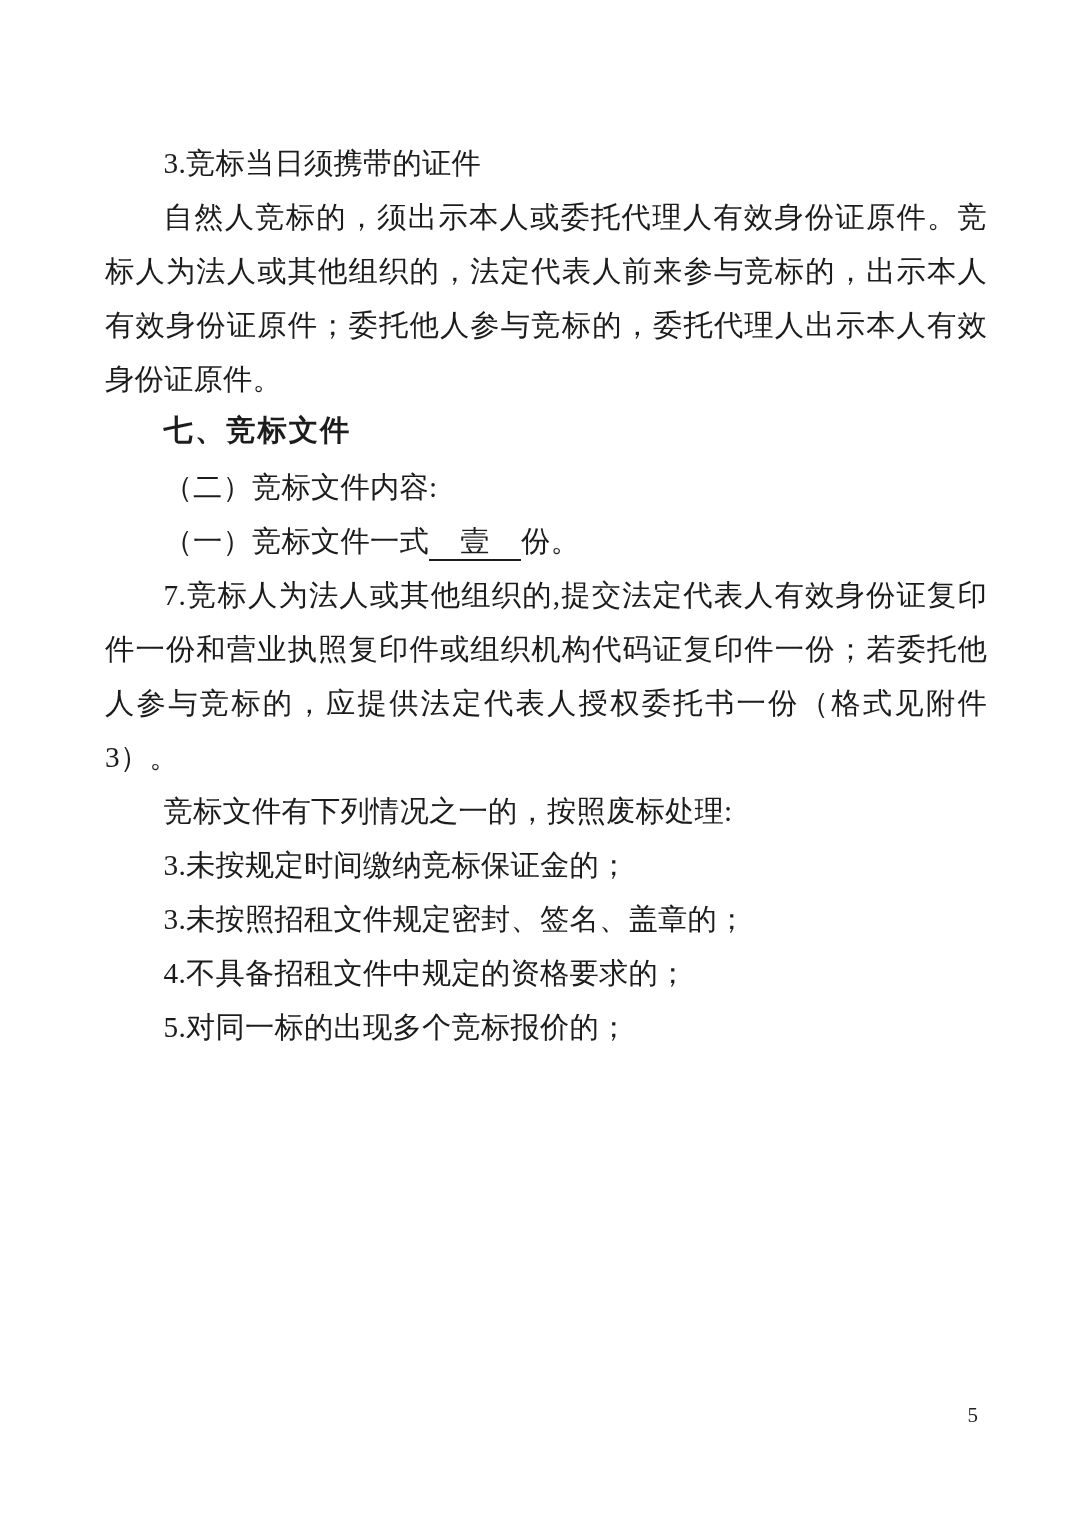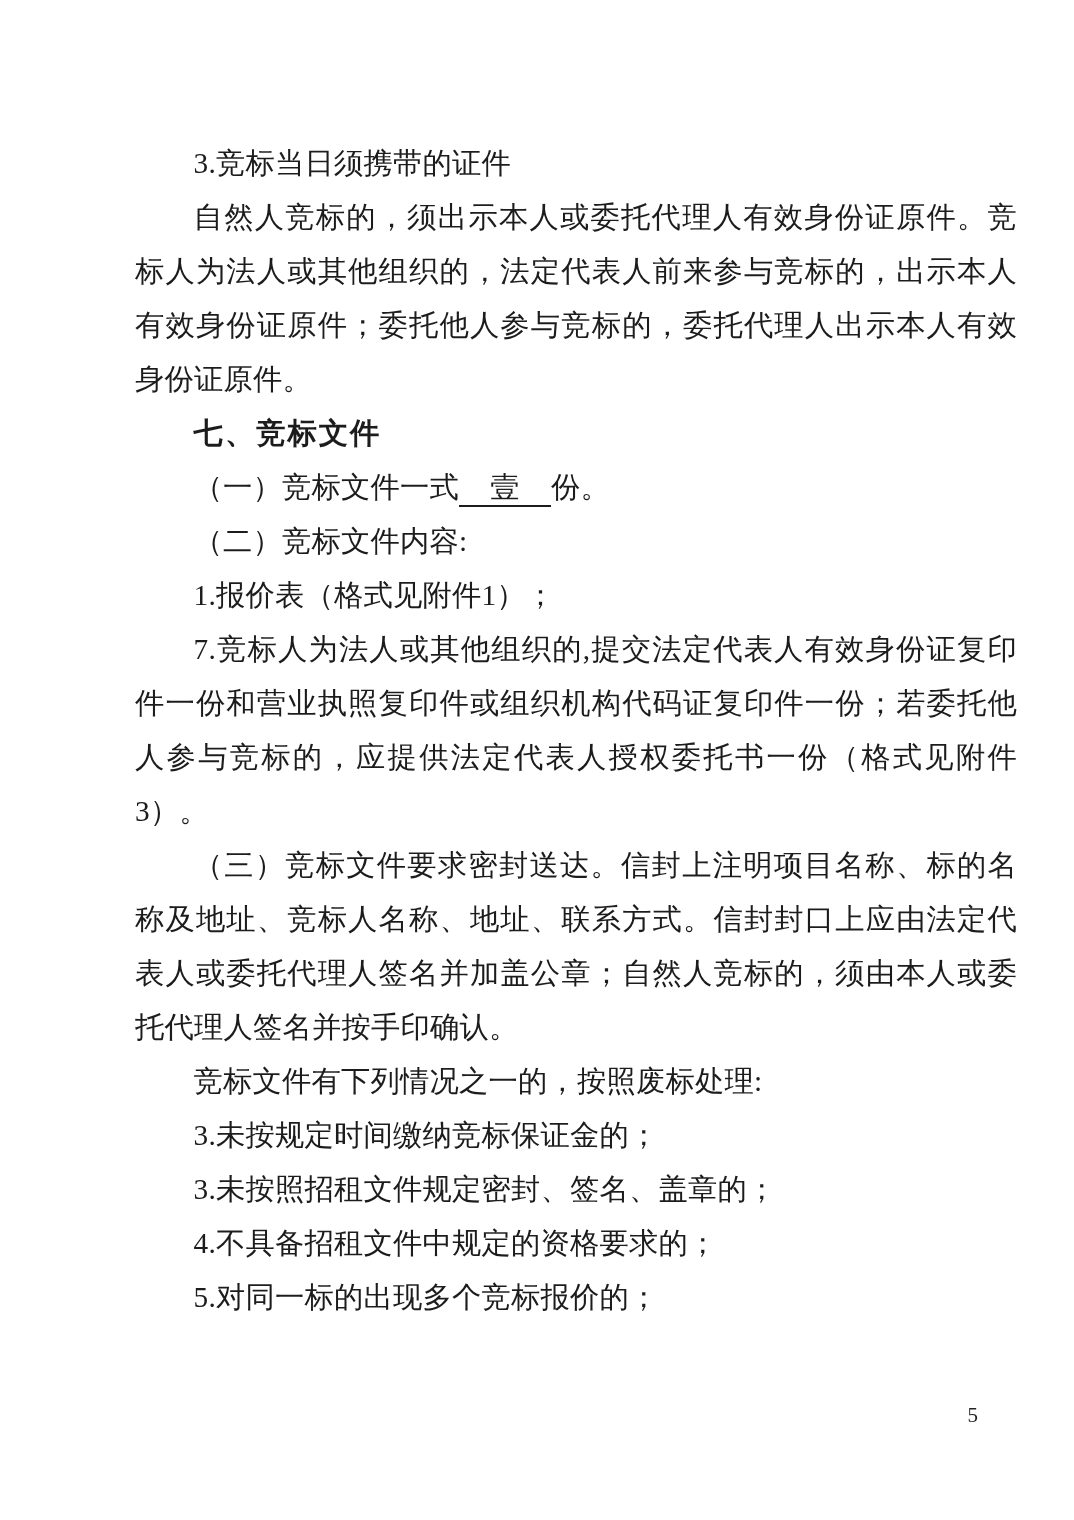--- a/index.html
+++ b/index.html
@@ -20,30 +20,29 @@
   .doc-body {
     position: absolute;
     left: 105px;
     top: 136px;
     width: 882px;
     font-size: 29.3px;
     line-height: 54px;
     text-align: justify;
     text-justify: inter-ideograph;
     letter-spacing: 0.2px;
-    margin-left: 30px;
   }
   .doc-body p {
     margin: 0;
     padding: 0;
     text-indent: 2em;
   }
   .doc-body p.heading {
     font-weight: bold;
-    font-family: Liberation Sans, sans-serif;
+    font-family: Liberation Mono, monospace;
     letter-spacing: 2px;
   }
   .blank {
     display: inline-block;
     min-width: 92px;
     border-bottom: 2px solid #1c1c1c;
     text-align: center;
     text-indent: 0;
     line-height: 1.2;
   }
@@ -57,25 +56,23 @@
   }
 </style>
 </head>
 <body>
 
 <div class="page">
   <main class="doc-body">
       <p class="body"><span>3.竞标当日须携带的证件</span></p>
       <p class="body"><span>自然人竞标的，须出示本人或委托代理人有效身份证原件。竞标人为法人或其他组织的，法定代表人前来参与竞标的，出示本人有效身份证原件；委托他人参与竞标的，委托代理人出示本人有效身份证原件。</span></p>
       <p class="heading"><span>七、竞标文件</span></p>
+      <p class="body"><span>（二）竞标文件内容:</span></p>
       <p class="body"><span>（一）竞标文件一式</span><span class="blank">壹</span><span>份。</span></p>
-      <p class="body"><span>（二）竞标文件内容:</span></p>
-      <p class="body"><span>1.报价表（格式见附件1）；</span></p>
       <p class="body"><span>7.竞标人为法人或其他组织的,提交法定代表人有效身份证复印件一份和营业执照复印件或组织机构代码证复印件一份；若委托他人参与竞标的，应提供法定代表人授权委托书一份（格式见附件3）。</span></p>
-      <p class="body"><span>（三）竞标文件要求密封送达。信封上注明项目名称、标的名称及地址、竞标人名称、地址、联系方式。信封封口上应由法定代表人或委托代理人签名并加盖公章；自然人竞标的，须由本人或委托代理人签名并按手印确认。</span></p>
       <p class="body"><span>竞标文件有下列情况之一的，按照废标处理:</span></p>
       <p class="body"><span>3.未按规定时间缴纳竞标保证金的；</span></p>
       <p class="body"><span>3.未按照招租文件规定密封、签名、盖章的；</span></p>
       <p class="body"><span>4.不具备招租文件中规定的资格要求的；</span></p>
       <p class="body"><span>5.对同一标的出现多个竞标报价的；</span></p>
     </main>
   <div class="page-number">5</div>
 </div>
 
 </body></html>

